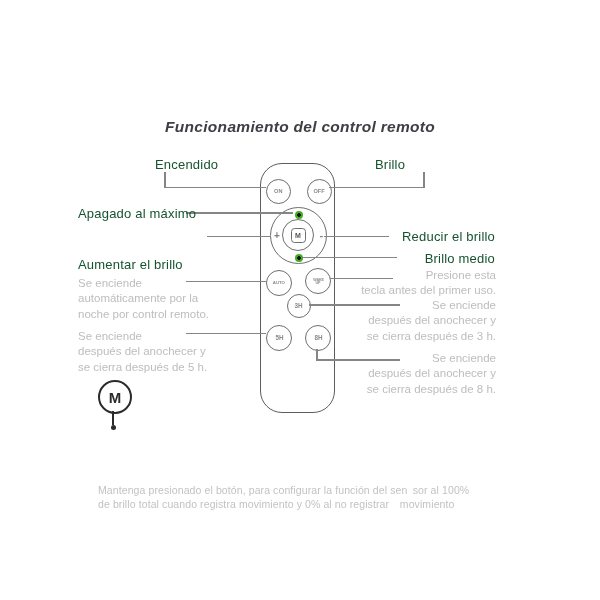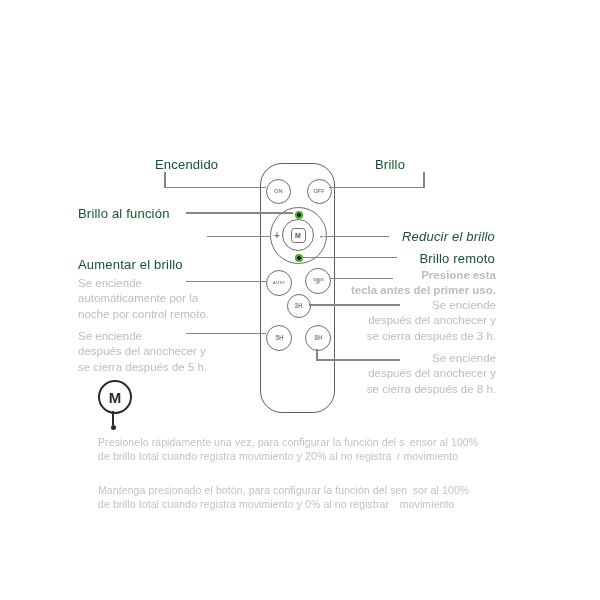--- a/index.html
+++ b/index.html
@@ -38,20 +38,21 @@
   .m-dot{position:absolute;left:110.5px;top:424.5px;width:5px;height:5px;border-radius:50%;background:#2b2b2b;}
   .footnote{position:absolute;left:98px;width:414px;font-size:10.5px;color:#c2c2c2;
             line-height:1.32;white-space:pre-line;letter-spacing:.1px;}
   .s80{transform:scale(.8);} .s90{transform:scale(.9);} .s62{transform:scale(.62);} .s60{transform:scale(.6);}
 </style>
 </head>
 <body>
 
 <div class="canvas">
 
+  <div class="title">Funcionamiento del control remoto</div>
 
   <div class="remote"></div>
 
   <div class="btn" style="left:265.5px;top:178.5px;width:23px;height:23px;">
     <span class="btn-txt s80" style="font-size:7px;">ON</span>
   </div>
   <div class="btn" style="left:306.5px;top:178.5px;width:23px;height:23px;">
     <span class="btn-txt s80" style="font-size:7px;">OFF</span>
   </div>
 
@@ -91,41 +92,39 @@
   <div class="ln" style="left:302px;top:256.5px;width:95px;height:1.6px;"></div>
   <div class="ln" style="left:186px;top:280.5px;width:80px;height:1.6px;"></div>
   <div class="ln" style="left:330px;top:277.5px;width:63px;height:1.6px;"></div>
   <div class="ln" style="left:309px;top:304.4px;width:91px;height:1.6px;"></div>
   <div class="ln" style="left:186px;top:332.5px;width:80px;height:1.6px;"></div>
   <div class="ln" style="left:316.2px;top:349px;width:1.6px;height:12px;"></div>
   <div class="ln" style="left:316.2px;top:359.4px;width:84px;height:1.6px;"></div>
 
   <div class="lbl" style="left:155px;top:157px;">Encendido</div>
   <div class="lbl" style="left:375px;top:157px;">Brillo</div>
-  <div class="lbl" style="left:78px;top:205.5px;">Brillo al función</div>
+  <div class="lbl" style="left:78px;top:205.5px;">Apagado al máximo</div>
   <div class="lbl" style="left:78px;top:229px;margin-top:28px;">Aumentar el brillo</div>
-  <div class="lbl right" style="left:385px;top:229px;width:110px;font-style:italic;">Reducir el brillo</div>
-  <div class="lbl right" style="left:385px;top:250.5px;width:110px;">Brillo remoto</div>
-  <div class="lbl-sm right" style="left:330px;top:268px;width:166px;font-weight:bold;">Presione esta
+  <div class="lbl right" style="left:385px;top:229px;width:110px;">Reducir el brillo</div>
+  <div class="lbl right" style="left:385px;top:250.5px;width:110px;">Brillo medio</div>
+  <div class="lbl-sm right" style="left:330px;top:268px;width:166px;">Presione esta
 tecla antes del primer uso.</div>
   <div class="lbl-sm" style="left:78px;top:276px;width:145px;">Se enciende
 automáticamente por la
 noche por control remoto.</div>
   <div class="lbl-sm right" style="left:330px;top:298px;width:166px;">Se enciende
 después del anochecer y
 se cierra después de 3 h.</div>
   <div class="lbl-sm" style="left:78px;top:329px;width:145px;">Se enciende
 después del anochecer y
 se cierra después de 5 h.</div>
   <div class="lbl-sm right" style="left:330px;top:351px;width:166px;">Se enciende
 después del anochecer y
 se cierra después de 8 h.</div>
 
   <div class="m-badge">M</div>
   <div class="m-stem"></div>
   <div class="m-dot"></div>
 
-  <div class="footnote" style="top:436px;">Presionelo rápidamente una vez, para configurar la función del s ensor al 100%
-de brillo total cuando registra movimiento y 20% al no registra r movimiento</div>
   <div class="footnote" style="top:464px;margin-top:20px;">Mantenga presionado el botón, para configurar la función del sen sor al 100%
 de brillo total cuando registra movimiento y 0% al no registrar  movimiento</div>
 
 </div>
 
 </body></html>

